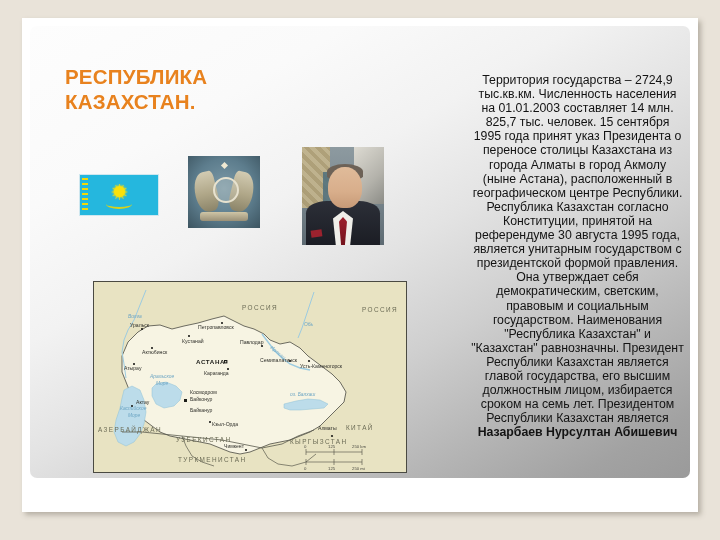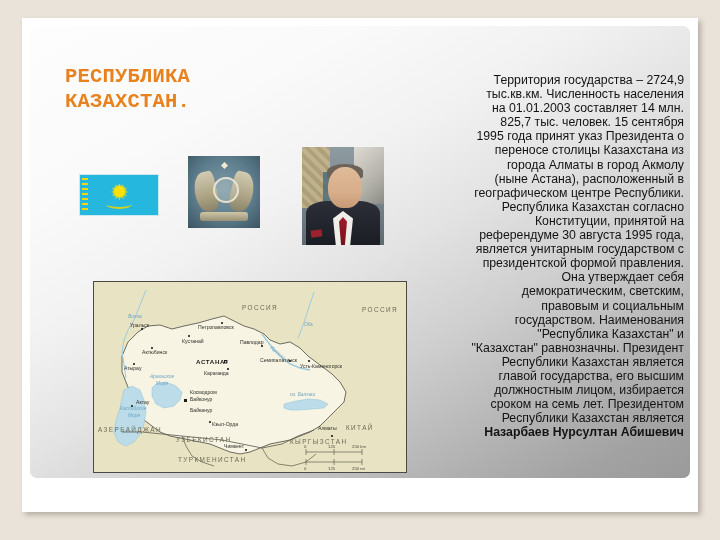--- a/index.html
+++ b/index.html
@@ -49,33 +49,32 @@
     position: absolute;
     left: 35px;
     top: 38px;
     width: 330px;
     color: #e8821e;
     font-size: 20.5px;
     font-weight: bold;
     line-height: 25px;
     letter-spacing: 0.2px;
     white-space: pre-line;
-    font-family: Liberation Mono, monospace;
   }
 
   
   #body-text {
     position: absolute;
     left: 441px;
     top: 47px;
     width: 213px;
     font-size: 12.3px;
     line-height: 14.1px;
     color: #131313;
-    text-align: right;
+    text-align: center;
   }
   #body-text .b { font-weight: bold; }
 
   
   #flag-image {
     position: absolute;
     left: 49px;
     top: 148px;
     width: 78px;
     height: 40px;

